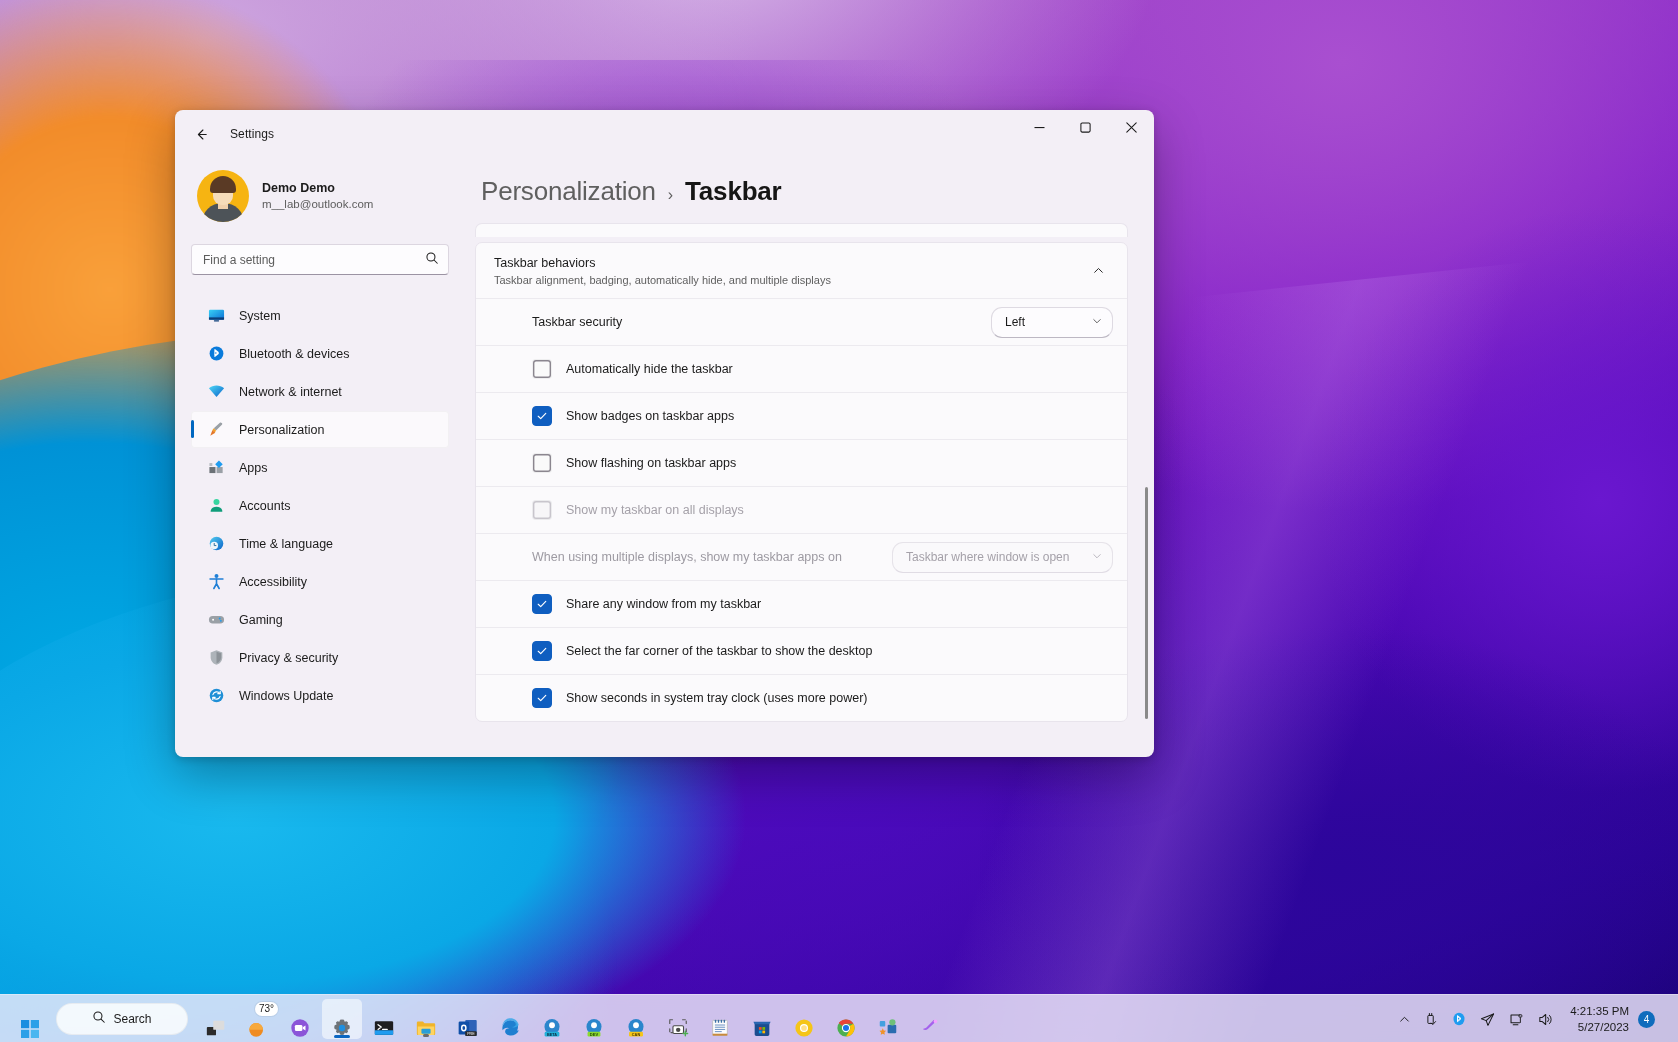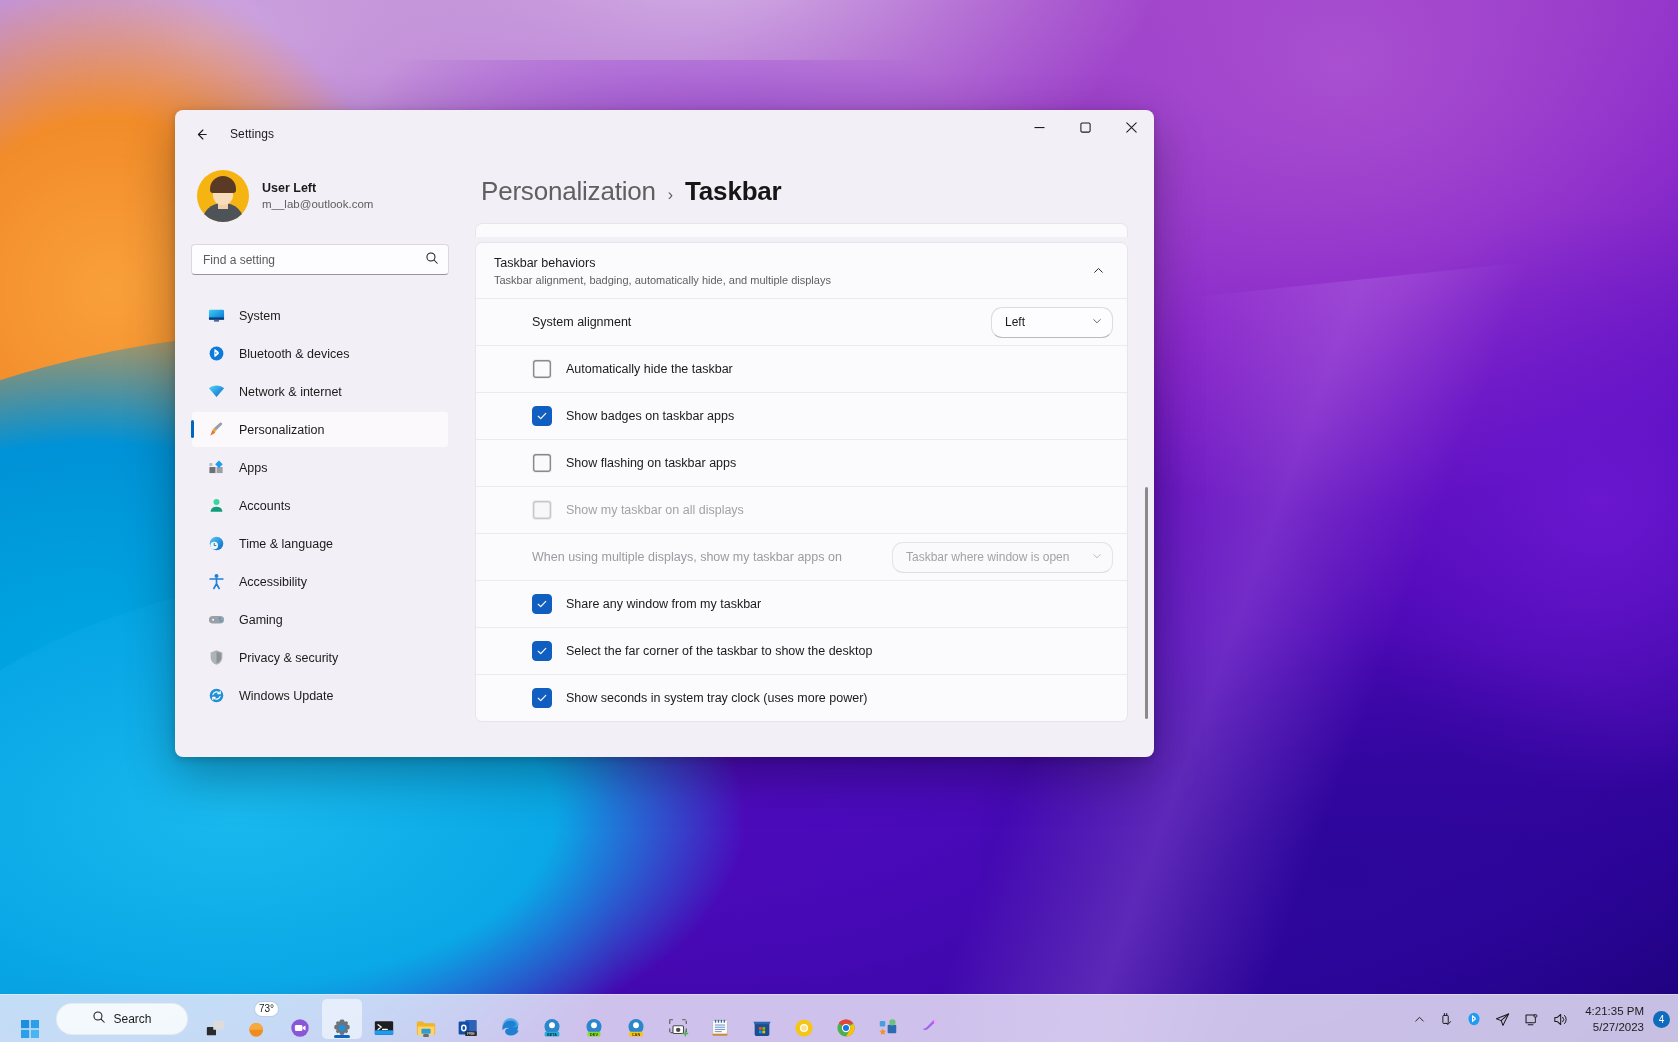--- a/index.html
+++ b/index.html
@@ -373,21 +373,21 @@
     padding: 0 18px;
     font-size: 12px;
     color: #1b1b1b;
     margin: 0 6px 0 4px;
   }
 
   .tray {
     position: absolute; right: 0; top: 0;
     height: 48px;
     display: flex; align-items: center;
-    padding-right: 4px;
+    padding-right: 19px;
   }
   .tray-btn {
     height: 34px;
     display: flex; align-items: center; justify-content: center;
     border-radius: 4px;
     padding: 0 6px;
     color: #1b1b1b;
   }
   .clock {
     text-align: right;
@@ -466,21 +466,21 @@
       <div class="sidebar">
 
         <div class="profile">
           <div class="avatar">
             <div class="body"></div>
               <div class="neck"></div>
               <div class="face"></div>
               <div class="hair"></div>
           </div>
           <div class="profile-text">
-            <div class="profile-name">User Left</div>
+            <div class="profile-name">Demo Demo</div>
             <div class="profile-mail">m__lab@outlook.com</div>
           </div>
         </div>
 
         <div class="search-box">
           <input type="text" placeholder="Find a setting" style="">
           <span>
             <svg width="14" height="14" viewBox="0 0 16 16" fill="none" aria-hidden="true">
               <circle cx="6.8" cy="6.8" r="4.6" stroke="#1b1b1b" stroke-width="1.15"></circle>
               <path d="M10.3 10.3 14 14" stroke="#1b1b1b" stroke-width="1.15" stroke-linecap="round"></path>
@@ -650,21 +650,21 @@
                 <div class="sec-sub">Taskbar alignment, badging, automatically hide, and multiple displays</div>
               </div>
               <div class="chev-btn">
                 <svg width="13" height="13" viewBox="0 0 16 16" fill="none" aria-hidden="true">
                   <path d="M3.3 10.2 8 5.5l4.7 4.7" stroke="currentColor" stroke-width="1.15" stroke-linecap="round" stroke-linejoin="round"></path>
                 </svg>
               </div>
             </div>
 
             <div class="row">
-              <div class="row-label">System alignment</div>
+              <div class="row-label">Taskbar security</div>
               <div class="dd">
                 <span class="dd-text">Left</span>
                 <span>
                   <svg width="12" height="12" viewBox="0 0 16 16" fill="none" aria-hidden="true">
                     <path d="M3.7 6.1 8 10.4l4.3-4.3" stroke="#4a4a4a" stroke-width="1.15" stroke-linecap="round" stroke-linejoin="round"></path>
                   </svg>
                 </span>
               </div>
             </div>
 

